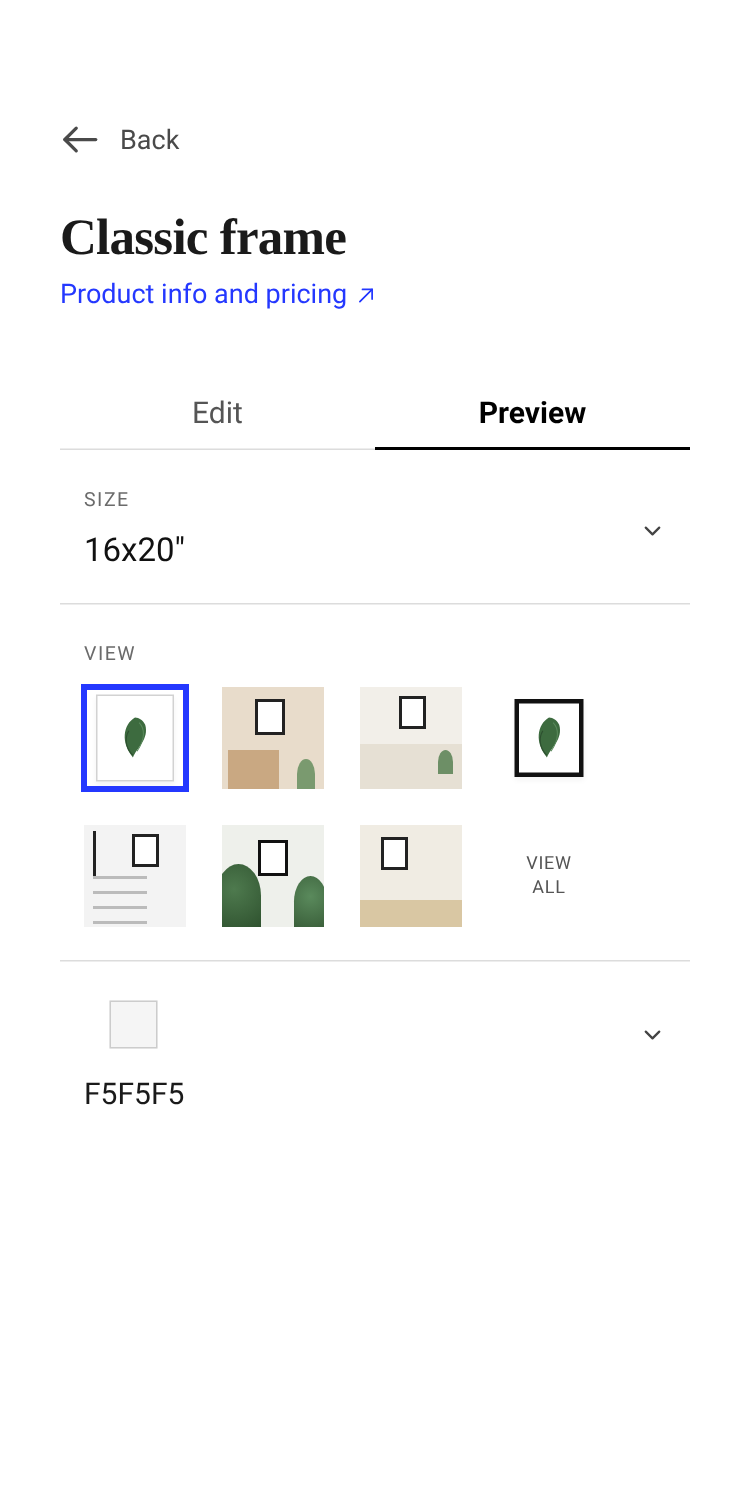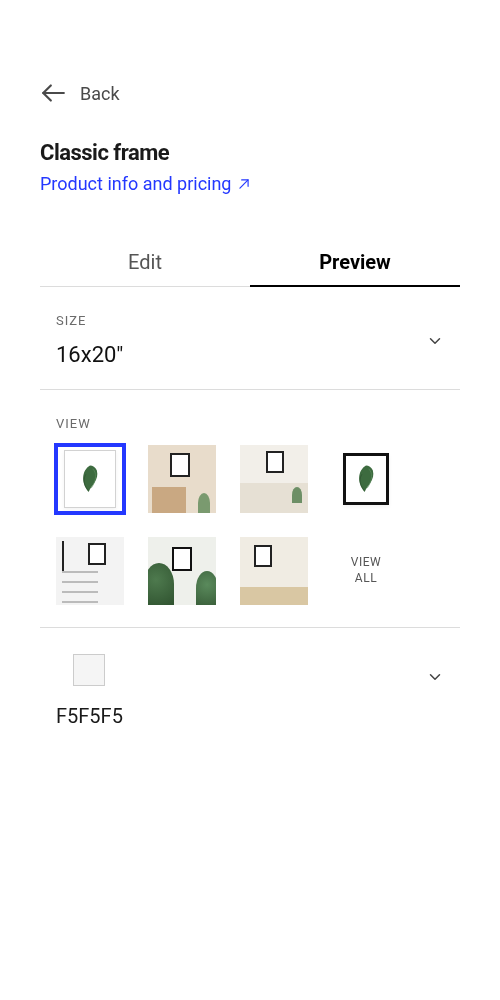--- a/index.html
+++ b/index.html
@@ -8,21 +8,21 @@
     --hair:#dcdcdc;
     --accent:#2438ff;
     --bg:#ffffff;
   }
   *{box-sizing:border-box;font-family:-apple-system,BlinkMacSystemFont,"Segoe UI",Roboto,Helvetica,Arial,sans-serif;}
   html,body{margin:0;padding:0;background:var(--bg);color:var(--text);}
   .page{width:500px;min-height:1000px;padding:40px 40px 40px 40px;}
   .back-row{display:flex;align-items:center;gap:14px;cursor:pointer;margin-top:40px;}
   .back-row svg{width:26px;height:26px;stroke:#4a4a4a;}
   .back-row span{font-size:18px;color:#4a4a4a;}
-  h1.title{margin:34px 0 8px 0;font-size:22px;font-weight:700;letter-spacing:-0.5px;}
+  h1.title{margin:34px 0 8px 0;font-size:34px;font-weight:700;letter-spacing:-0.5px;font-family:Liberation Serif, serif;}
   .info-link{display:inline-flex;align-items:center;gap:6px;color:var(--accent);font-size:18px;cursor:pointer;}
   .info-link svg{width:14px;height:14px;stroke:var(--accent);}
 
   .tabs{display:flex;margin-top:44px;border-bottom:1px solid var(--hair);}
   .tab{flex:1;text-align:center;padding:12px 0;font-size:20px;color:#555;cursor:pointer;}
   .tab.active{color:#000;font-weight:700;}
   .ind{height:2px;background:transparent;margin-top:-1px;}
   .tab.active .ind{background:#000;}
   .tabwrap{position:relative;flex:1;}
   .tabwrap .ind{position:absolute;left:0;right:0;bottom:-1px;height:2px;}

